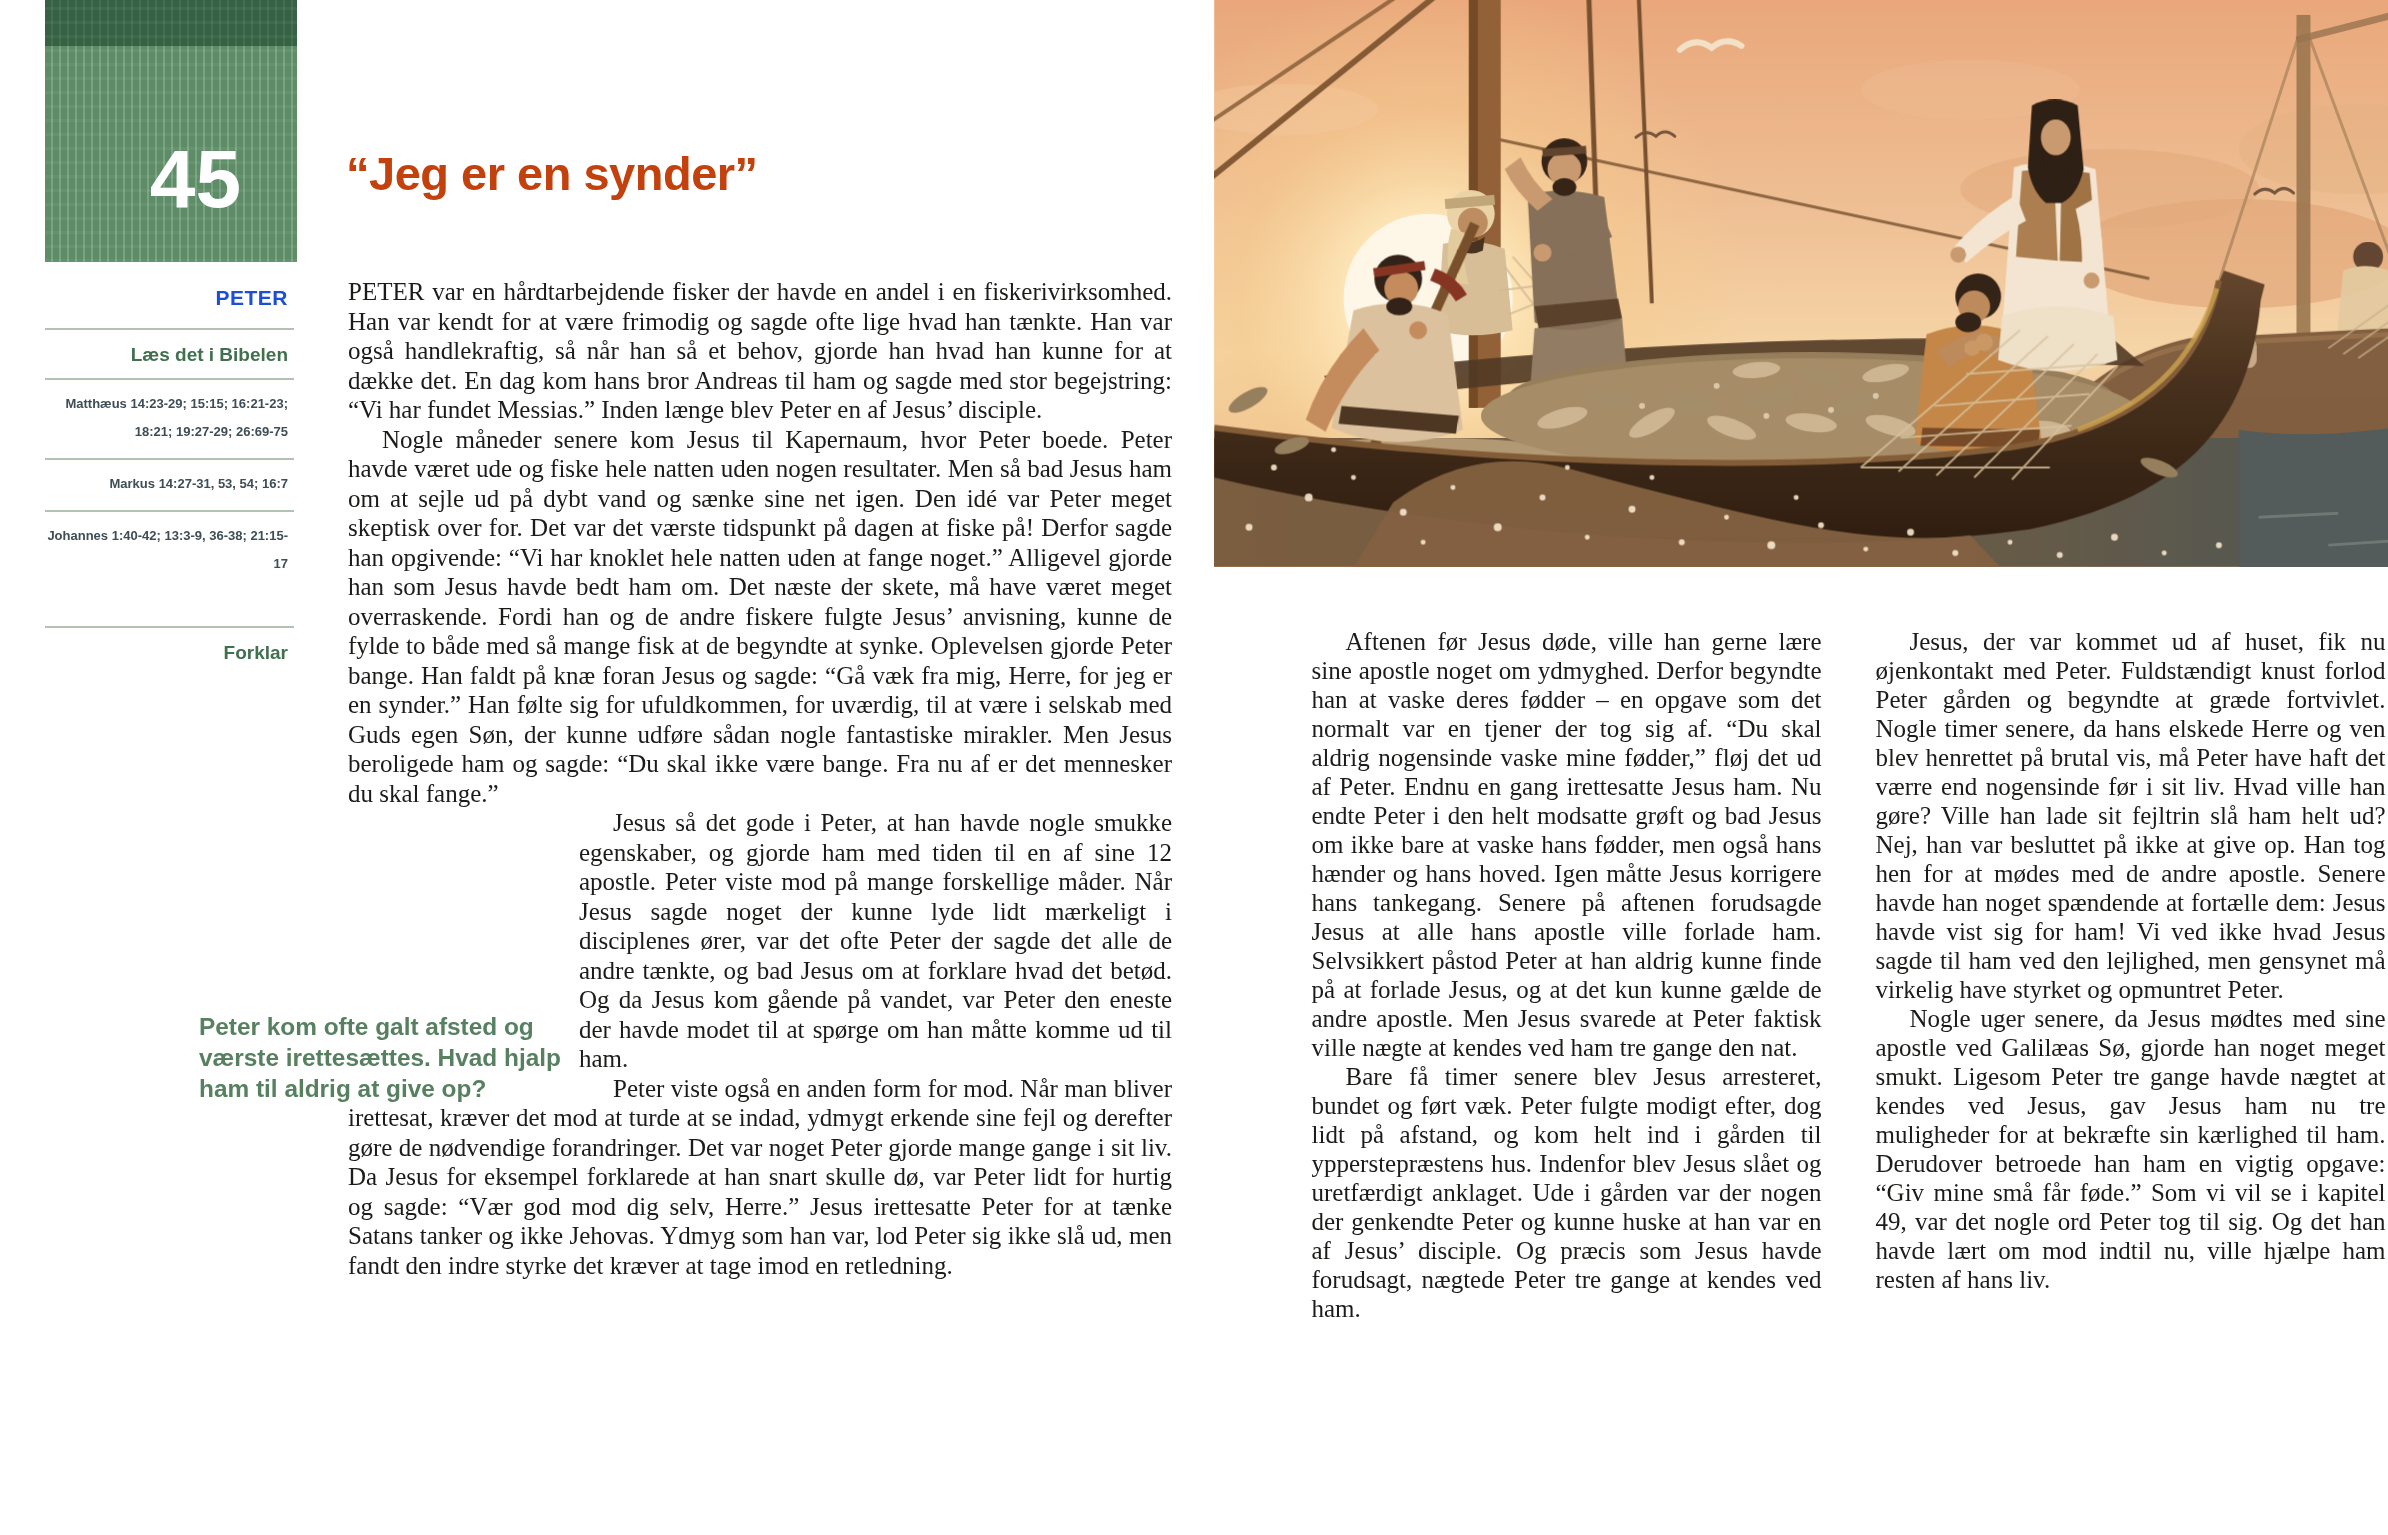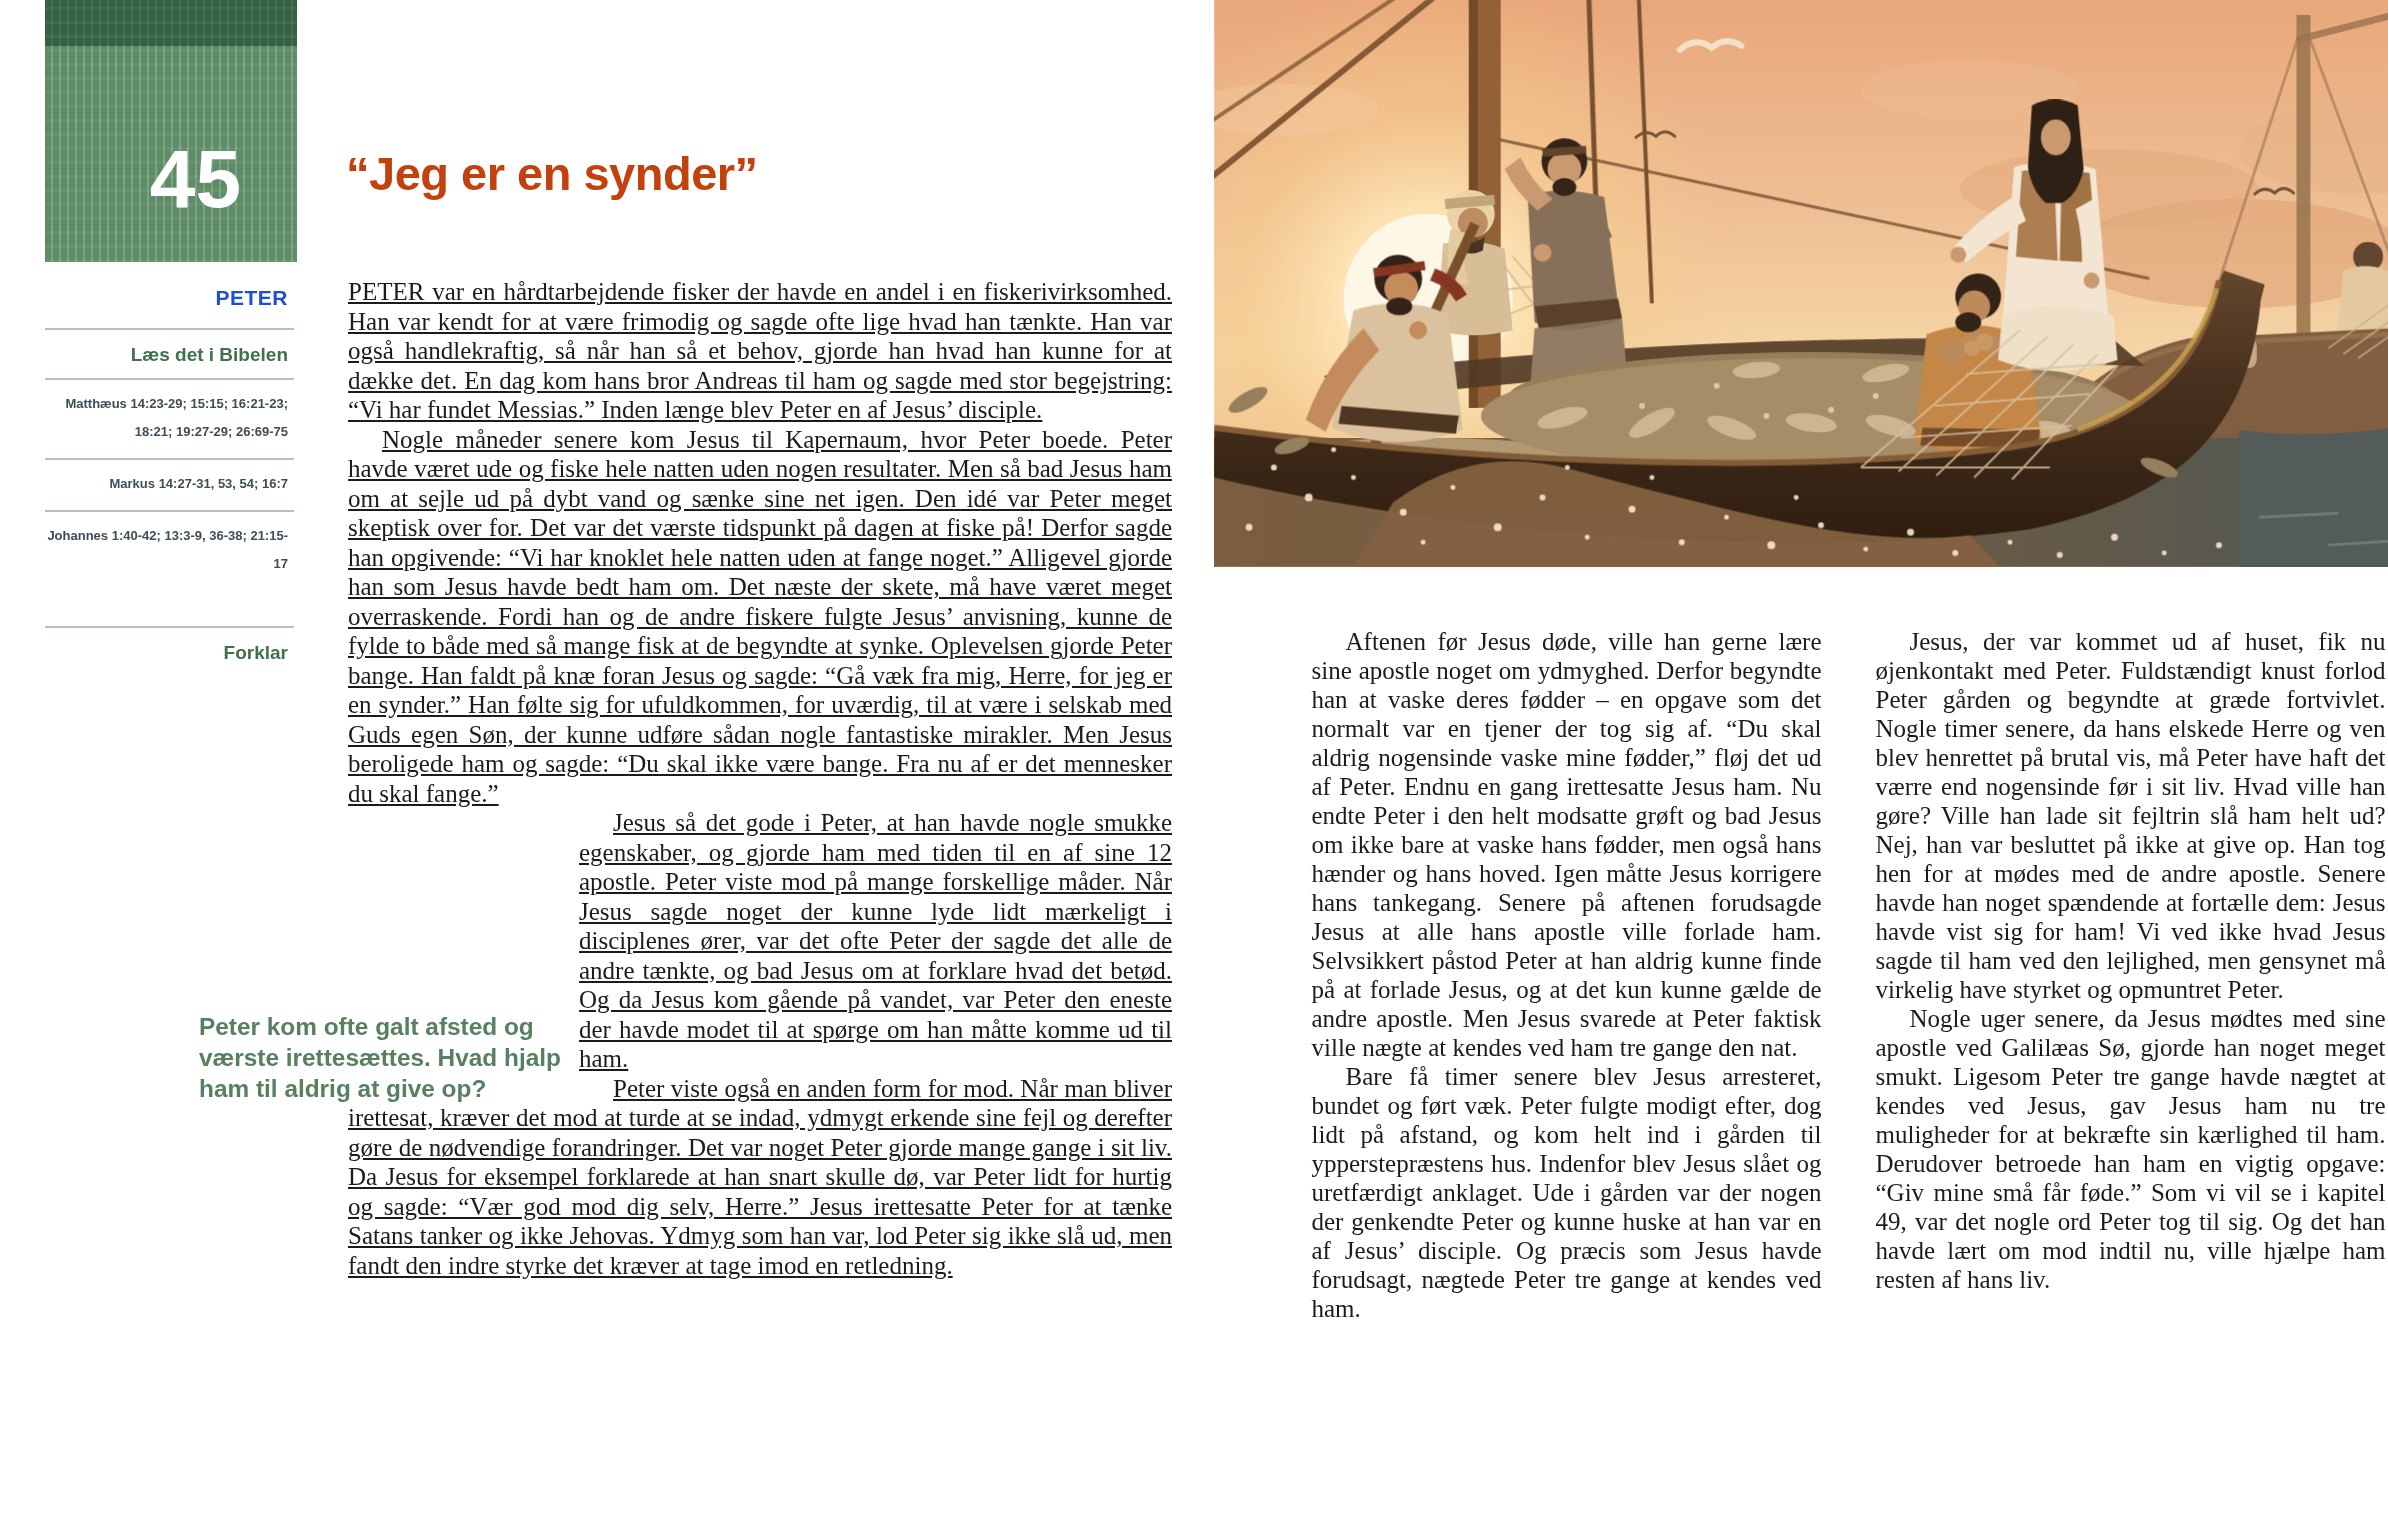--- a/index.html
+++ b/index.html
@@ -23,21 +23,21 @@
   .sb-peter{padding:24px 6px 18px 0;font-weight:700;font-size:21px;letter-spacing:0.5px;color:#1d4ed8;}
   .sb-green-small{padding:14px 6px 12px 0;font-weight:700;font-size:19px;color:#41704f;}
   .sb-ref{font-weight:700;font-size:13px;line-height:28px;color:#3e4d56;}
   .gap-after{padding-bottom:48px;}
 
   
   .title{position:absolute;left:301px;top:147px;margin:0;
     font-family:"Liberation Sans",sans-serif;font-weight:700;font-size:47px;line-height:1.15;
     color:#c2410c;letter-spacing:-0.5px;}
   .col1{position:absolute;left:303px;top:277px;width:824px;
-    font-size:25px;line-height:29.5px;text-align:justify;text-decoration:underline;}
+    font-size:25px;line-height:29.5px;text-align:justify;}
   .col1 p{margin:0;}
   .ind{text-indent:34px;}
 
   .pq-float{float:left;width:231px;height:173px;margin-top:117px;position:relative;}
   .pullquote{position:absolute;left:-149px;top:86px;width:406px;color:#56805f;
     font-family:"Liberation Sans",sans-serif;font-weight:700;font-size:24.4px;line-height:31px;
     text-align:left;}
 
   .hero{position:absolute;left:1169px;top:0;width:1219px;height:567px;margin:0;overflow:hidden;}
   .hero svg{display:block;width:100%;height:100%;}

